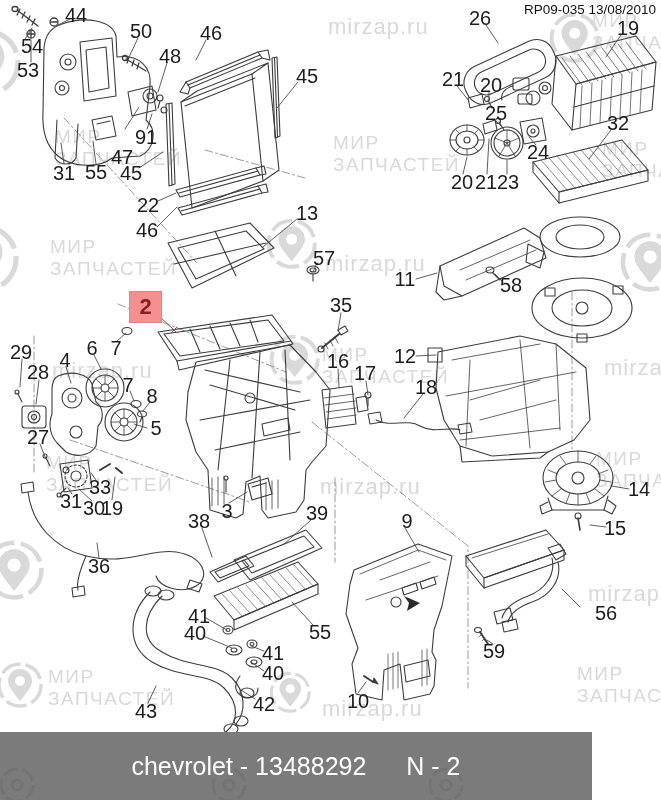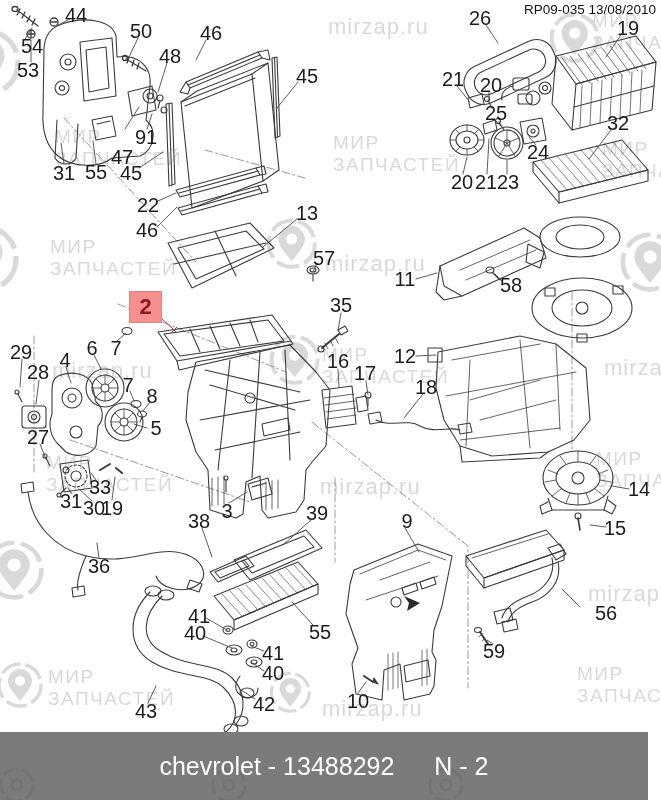--- a/index.html
+++ b/index.html
@@ -13,21 +13,21 @@
   }
   .callout{
     position:absolute;transform:translate(-50%,-50%);
     font-size:20px;color:#1c1c1c;white-space:nowrap;
   }
   .highlight-box{
     position:absolute;display:flex;align-items:center;justify-content:center;
     font-size:22px;font-weight:bold;border:1px solid rgba(0,0,0,0.08);
   }
   .footer-bar{
-    position:absolute;left:0;bottom:0;width:648px;height:68px;
+    position:absolute;left:0;bottom:0;width:592px;height:68px;
     display:flex;align-items:center;justify-content:center;gap:40px;
     color:#fff;font-size:25px;
   }
   .footer-bar .fw{position:absolute;left:0;top:0;}
   .wm{position:absolute;color:var(--wm,#dadada);}
   .wm-ru{font-size:22px;letter-spacing:1px;}
   .wm-mir{font-size:19px;line-height:1.18;letter-spacing:1.5px;}
   svg{display:block;}
 </style>
 </head>

